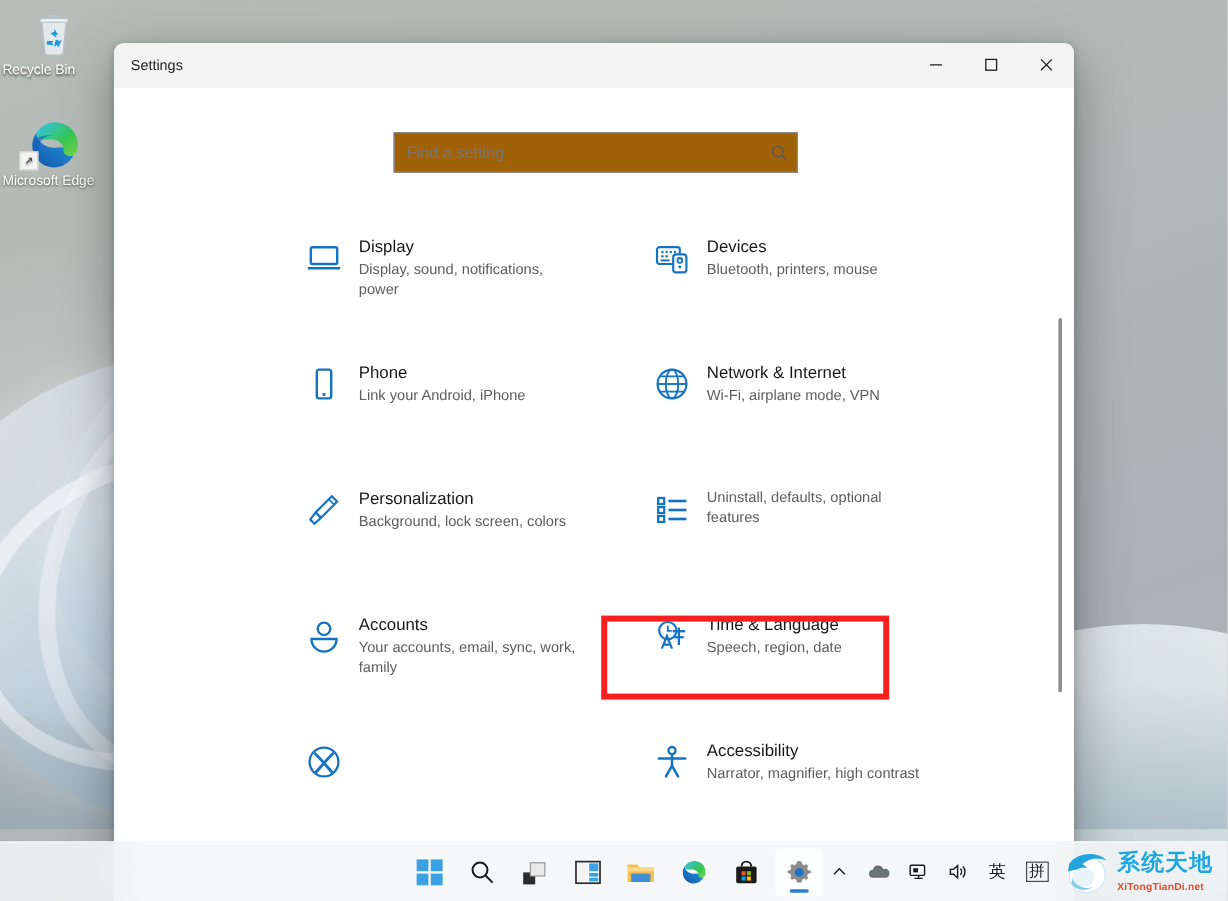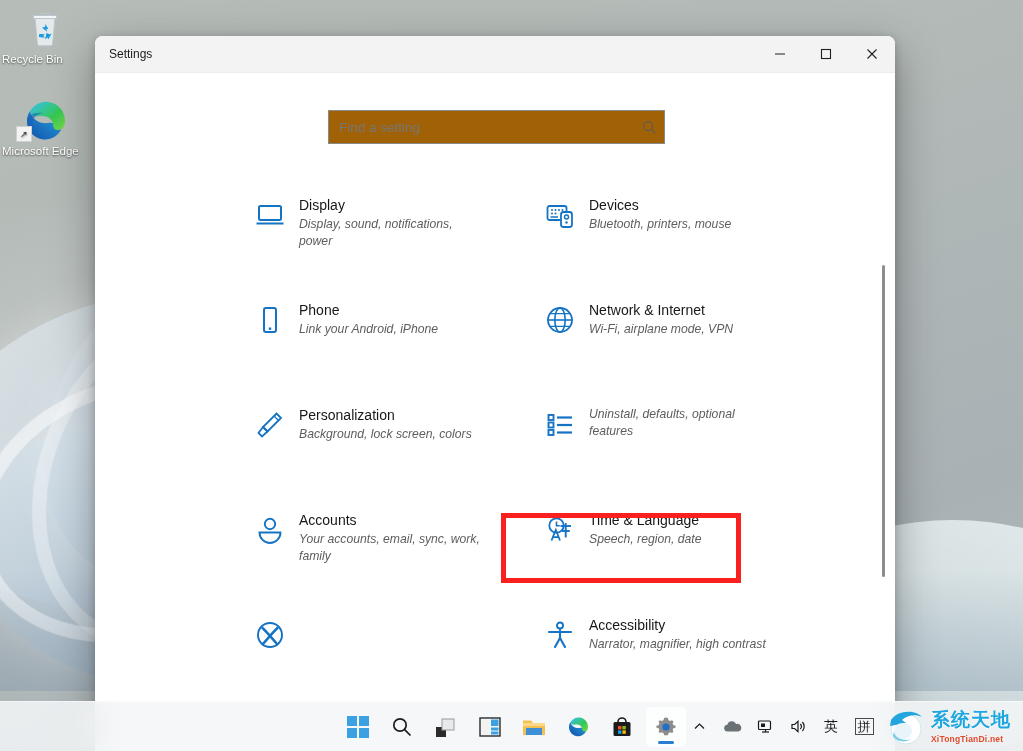--- a/index.html
+++ b/index.html
@@ -97,21 +97,21 @@
   #search-icon{width:30px;display:flex;align-items:center;justify-content:center;color:#5a5a5a;}
 
   
   #tile-grid{position:absolute;left:150px;top:115px;width:560px;
     display:grid;grid-template-columns:270px 270px;column-gap:20px;row-gap:0;}
   .tile{height:105px;display:flex;padding-top:8px;box-sizing:border-box;position:relative;}
   .tile .t-icon{width:50px;min-width:50px;display:flex;justify-content:center;
     padding-top:4px;color:#0b6cbd;}
   .tile .t-text{padding-left:4px;}
   .tile .t-title{font-size:14px;color:#171717;line-height:18px;margin-bottom:2px;}
-  .tile .t-sub{font-size:12.2px;color:#5d5d5d;line-height:17px;max-width:190px;font-style:italic;}
+  .tile .t-sub{font-size:12.2px;color:#5d5d5d;line-height:17px;max-width:190px;}
 
   
   #highlight-box{position:absolute;left:406px;top:440px;width:240px;height:70px;
     border:5px solid #fb2020;box-sizing:border-box;pointer-events:none;}
 
   
   #scrollbar-track{position:absolute;right:5px;top:60px;width:12px;height:512px;}
   #scrollbar-thumb{position:absolute;left:4px;top:132px;width:3px;height:312px;
     background:#8d8d8d;border-radius:2px;}
 

